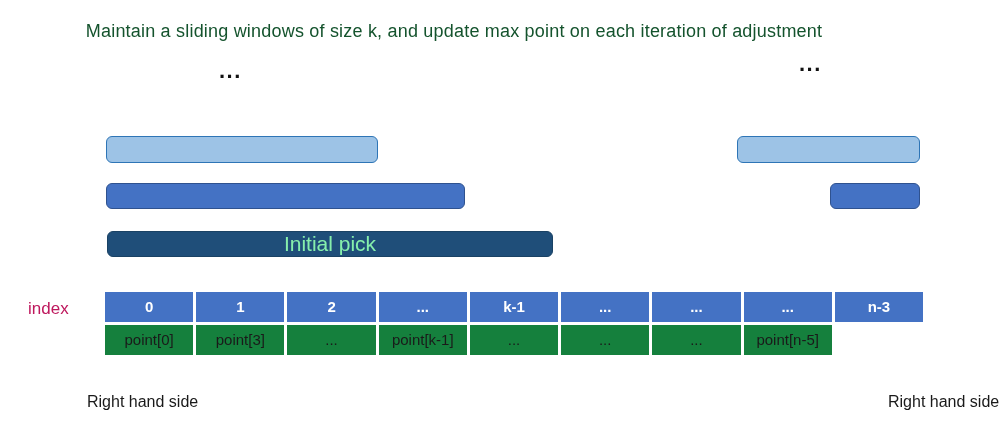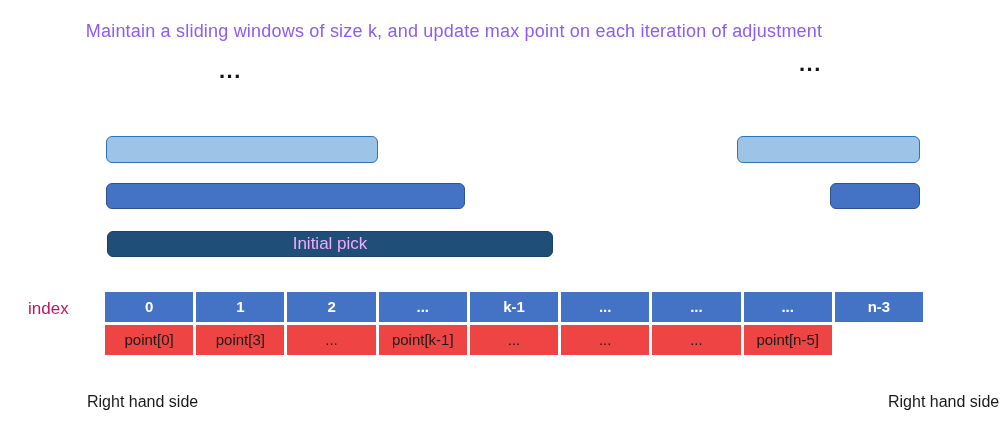--- a/index.html
+++ b/index.html
@@ -15,21 +15,21 @@
     background: #ffffff;
     overflow: hidden;
   }
   .title {
     position: absolute;
     left: 0;
     top: 21px;
     width: 908px;
     text-align: center;
     font-size: 18px;
-    color: #8b5cf6;
+    color: #14532d;
     letter-spacing: 0.2px;
   }
   .ellipsis {
     position: absolute;
     font-size: 22px;
     font-weight: 700;
     color: #111111;
     letter-spacing: 1.5px;
   }
   .ellipsis.left  { left: 219px; top: 58px; }
@@ -47,22 +47,22 @@
   .bar.medium {
     background: #4472C4;
     border: 1.5px solid #2F528F;
   }
   .bar.dark {
     background: #1F4E79;
     border: 1.5px solid #1A4264;
     display: flex;
     align-items: center;
     justify-content: center;
-    color: #f0abfc;
-    font-size: 17px;
+    color: #86efac;
+    font-size: 21px;
   }
   #bar-left-light   { left: 106px; top: 136px; width: 272px; height: 27px; }
   #bar-left-medium  { left: 106px; top: 183px; width: 359px; height: 26px; }
   #bar-initial-pick { left: 107px; top: 231px; width: 446px; height: 26px; }
   #bar-right-light  { left: 737px; top: 136px; width: 183px; height: 27px; }
   #bar-right-medium { left: 830px; top: 183px; width: 90px;  height: 26px; }
 
   .index-label {
     position: absolute;
     left: 28px;
@@ -83,21 +83,21 @@
   .sw-table .hcell {
     background: #4472C4;
     color: #ffffff;
     font-weight: 700;
     font-size: 15px;
     text-align: center;
     line-height: 30px;
     height: 30px;
   }
   .sw-table .bcell {
-    background: #ef4444;
+    background: #15803d;
     color: #1a1a1a;
     font-size: 15px;
     text-align: center;
     line-height: 30px;
     height: 30px;
   }
   .footer-label {
     position: absolute;
     top: 393px;
     font-size: 16px;

